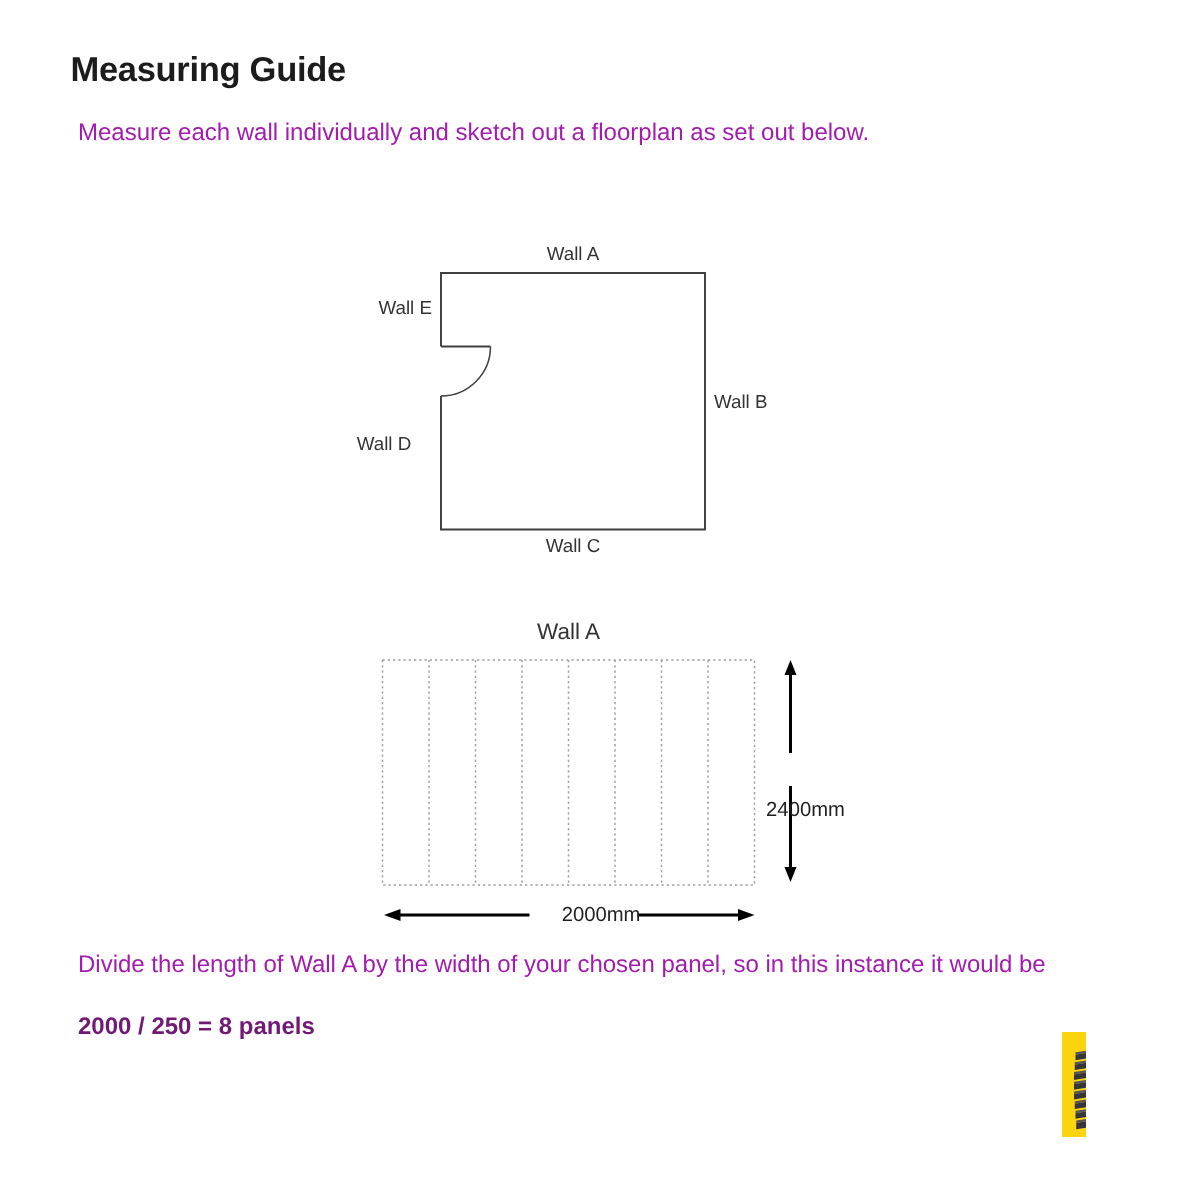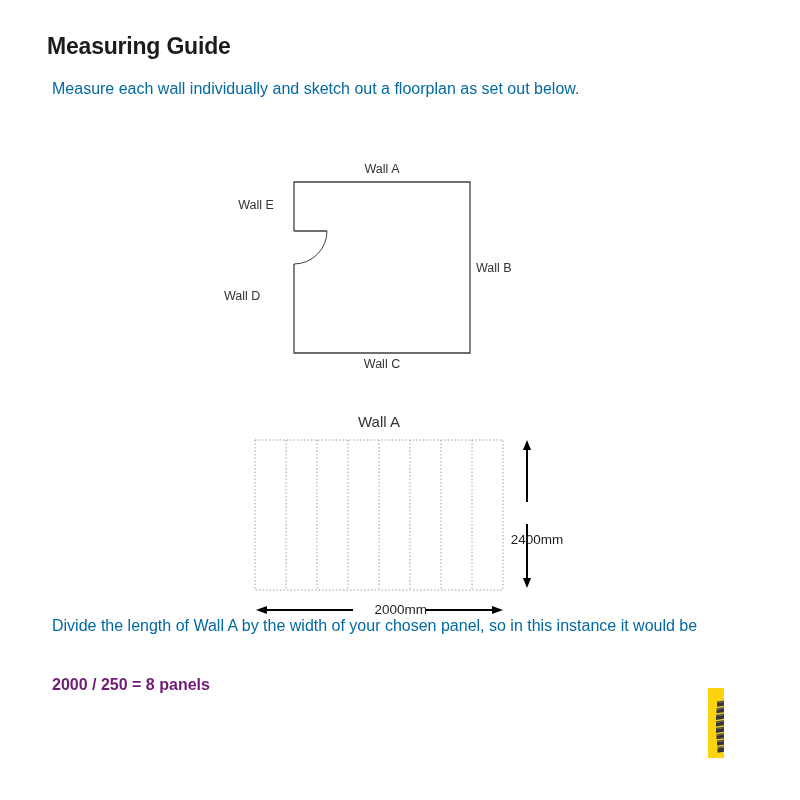--- a/index.html
+++ b/index.html
@@ -18,39 +18,39 @@
   .abs { position: absolute; }
   .title {
     left: 47px; top: 33px;
     font-size: 23px;
     font-weight: bold;
     color: #1c1c1c;
     letter-spacing: -0.2px;
   }
   .body-text {
     font-size: 16px;
-    color: #0369a1;
+    color: #a21caf;
     white-space: nowrap;
   }
   .p-intro1  { left: 52px; top: 80px; }
   .p-intro2  { left: 52px; top: 119px; }
   .p-ceiling { left: 52px; top: 386px; }
-  .p-divide  { left: 52px; top: 617px; }
+  .p-divide  { left: 52px; top: 635px; }
   .p-formula { left: 52px; top: 676px; font-weight: bold; color: #701a75; }
   .p-repeat  { left: 52px; top: 704px; }
 
   .fp-label {
     font-size: 12.5px;
     color: #333333;
     white-space: nowrap;
   }
   .fp-wall-a { left: 294px; top: 162px; width: 176px; text-align: center; }
-  .fp-wall-e { left: 224px; top: 198px; width: 64px; text-align: center; }
+  .fp-wall-e { left: 224px; top: 198px; width: 64px; text-align: right; }
   .fp-wall-b { left: 476px; top: 261px; }
-  .fp-wall-d { left: 224px; top: 289px; width: 64px; text-align: left; }
+  .fp-wall-d { left: 224px; top: 289px; width: 64px; text-align: center; }
   .fp-wall-c { left: 294px; top: 357px; width: 176px; text-align: center; }
 
   .panel-title {
     left: 255px; top: 413px; width: 248px;
     text-align: center;
     font-size: 15px;
     color: #333333;
   }
   .dim-label {
     font-size: 13.5px;

